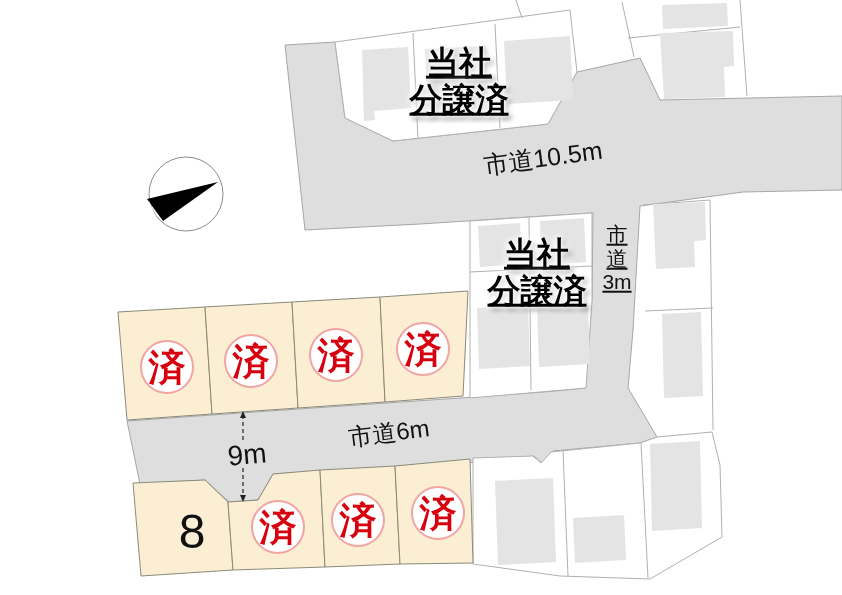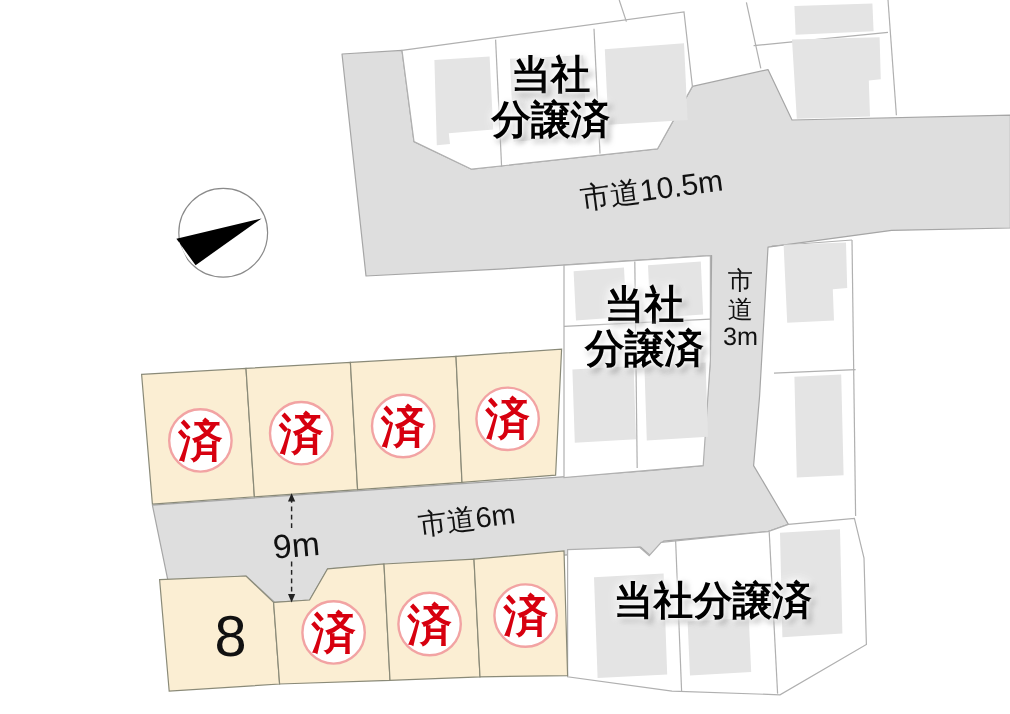--- a/index.html
+++ b/index.html
@@ -7,21 +7,21 @@
     position:relative;width:842px;height:595px;background:#ffffff;overflow:hidden;
     font-family:"Liberation Sans","DejaVu Sans",sans-serif;
   }
   #mapsvg{position:absolute;left:0;top:0;}
   .abs{position:absolute;white-space:nowrap;}
   .glow{
     font-weight:bold;color:#000;text-align:center;line-height:1.13;
     text-shadow:0 0 3px #fff,0 0 6px #fff,0 0 9px #fff,0 0 12px #fff,3px 3px 5px rgba(0,0,0,.55);
   }
   .roadlbl{color:#111;font-weight:500;}
-  .line{display:block;}
+  .line{display:block;text-decoration:underline;}
   .badge{
     position:absolute;width:54px;height:54px;border-radius:50%;
     background:#fff;border:2px solid #f2a3a3;box-sizing:border-box;
     display:flex;align-items:center;justify-content:center;
     color:#d7000f;font-size:37px;font-weight:bold;line-height:1;
     transform:translate(-50%,-50%);
   }
   .lotnum{color:#111;font-size:48px;font-weight:500;}
 </style>
 </head>
@@ -105,21 +105,20 @@
   <div class="abs glow" style="left:459px;top:81px;font-size:33px;transform:translate(-50%,-50%);">
     <span class="line">当社</span>
     <span class="line">分譲済</span>
   </div>
 
   <div class="abs glow" style="left:537px;top:272px;font-size:33px;transform:translate(-50%,-50%);">
     <span class="line">当社</span>
     <span class="line">分譲済</span>
   </div>
 
-  <div class="abs glow" style="left:594px;top:500px;font-size:33px;transform:translate(-50%,-50%);">当社分譲済</div>
 
   <div class="abs roadlbl" style="left:543px;top:158px;font-size:25px;transform:translate(-50%,-50%) rotate(-7.5deg);">市道10.5m</div>
 
   <div class="abs roadlbl" style="left:617px;top:258px;font-size:21px;line-height:1.12;text-align:center;transform:translate(-50%,-50%);">
     <span class="line">市</span>
     <span class="line">道</span>
     <span class="line">3m</span>
   </div>
 
   <div class="abs roadlbl" style="left:389px;top:433px;font-size:24px;transform:translate(-50%,-50%) rotate(-7deg);">市道6m</div>

